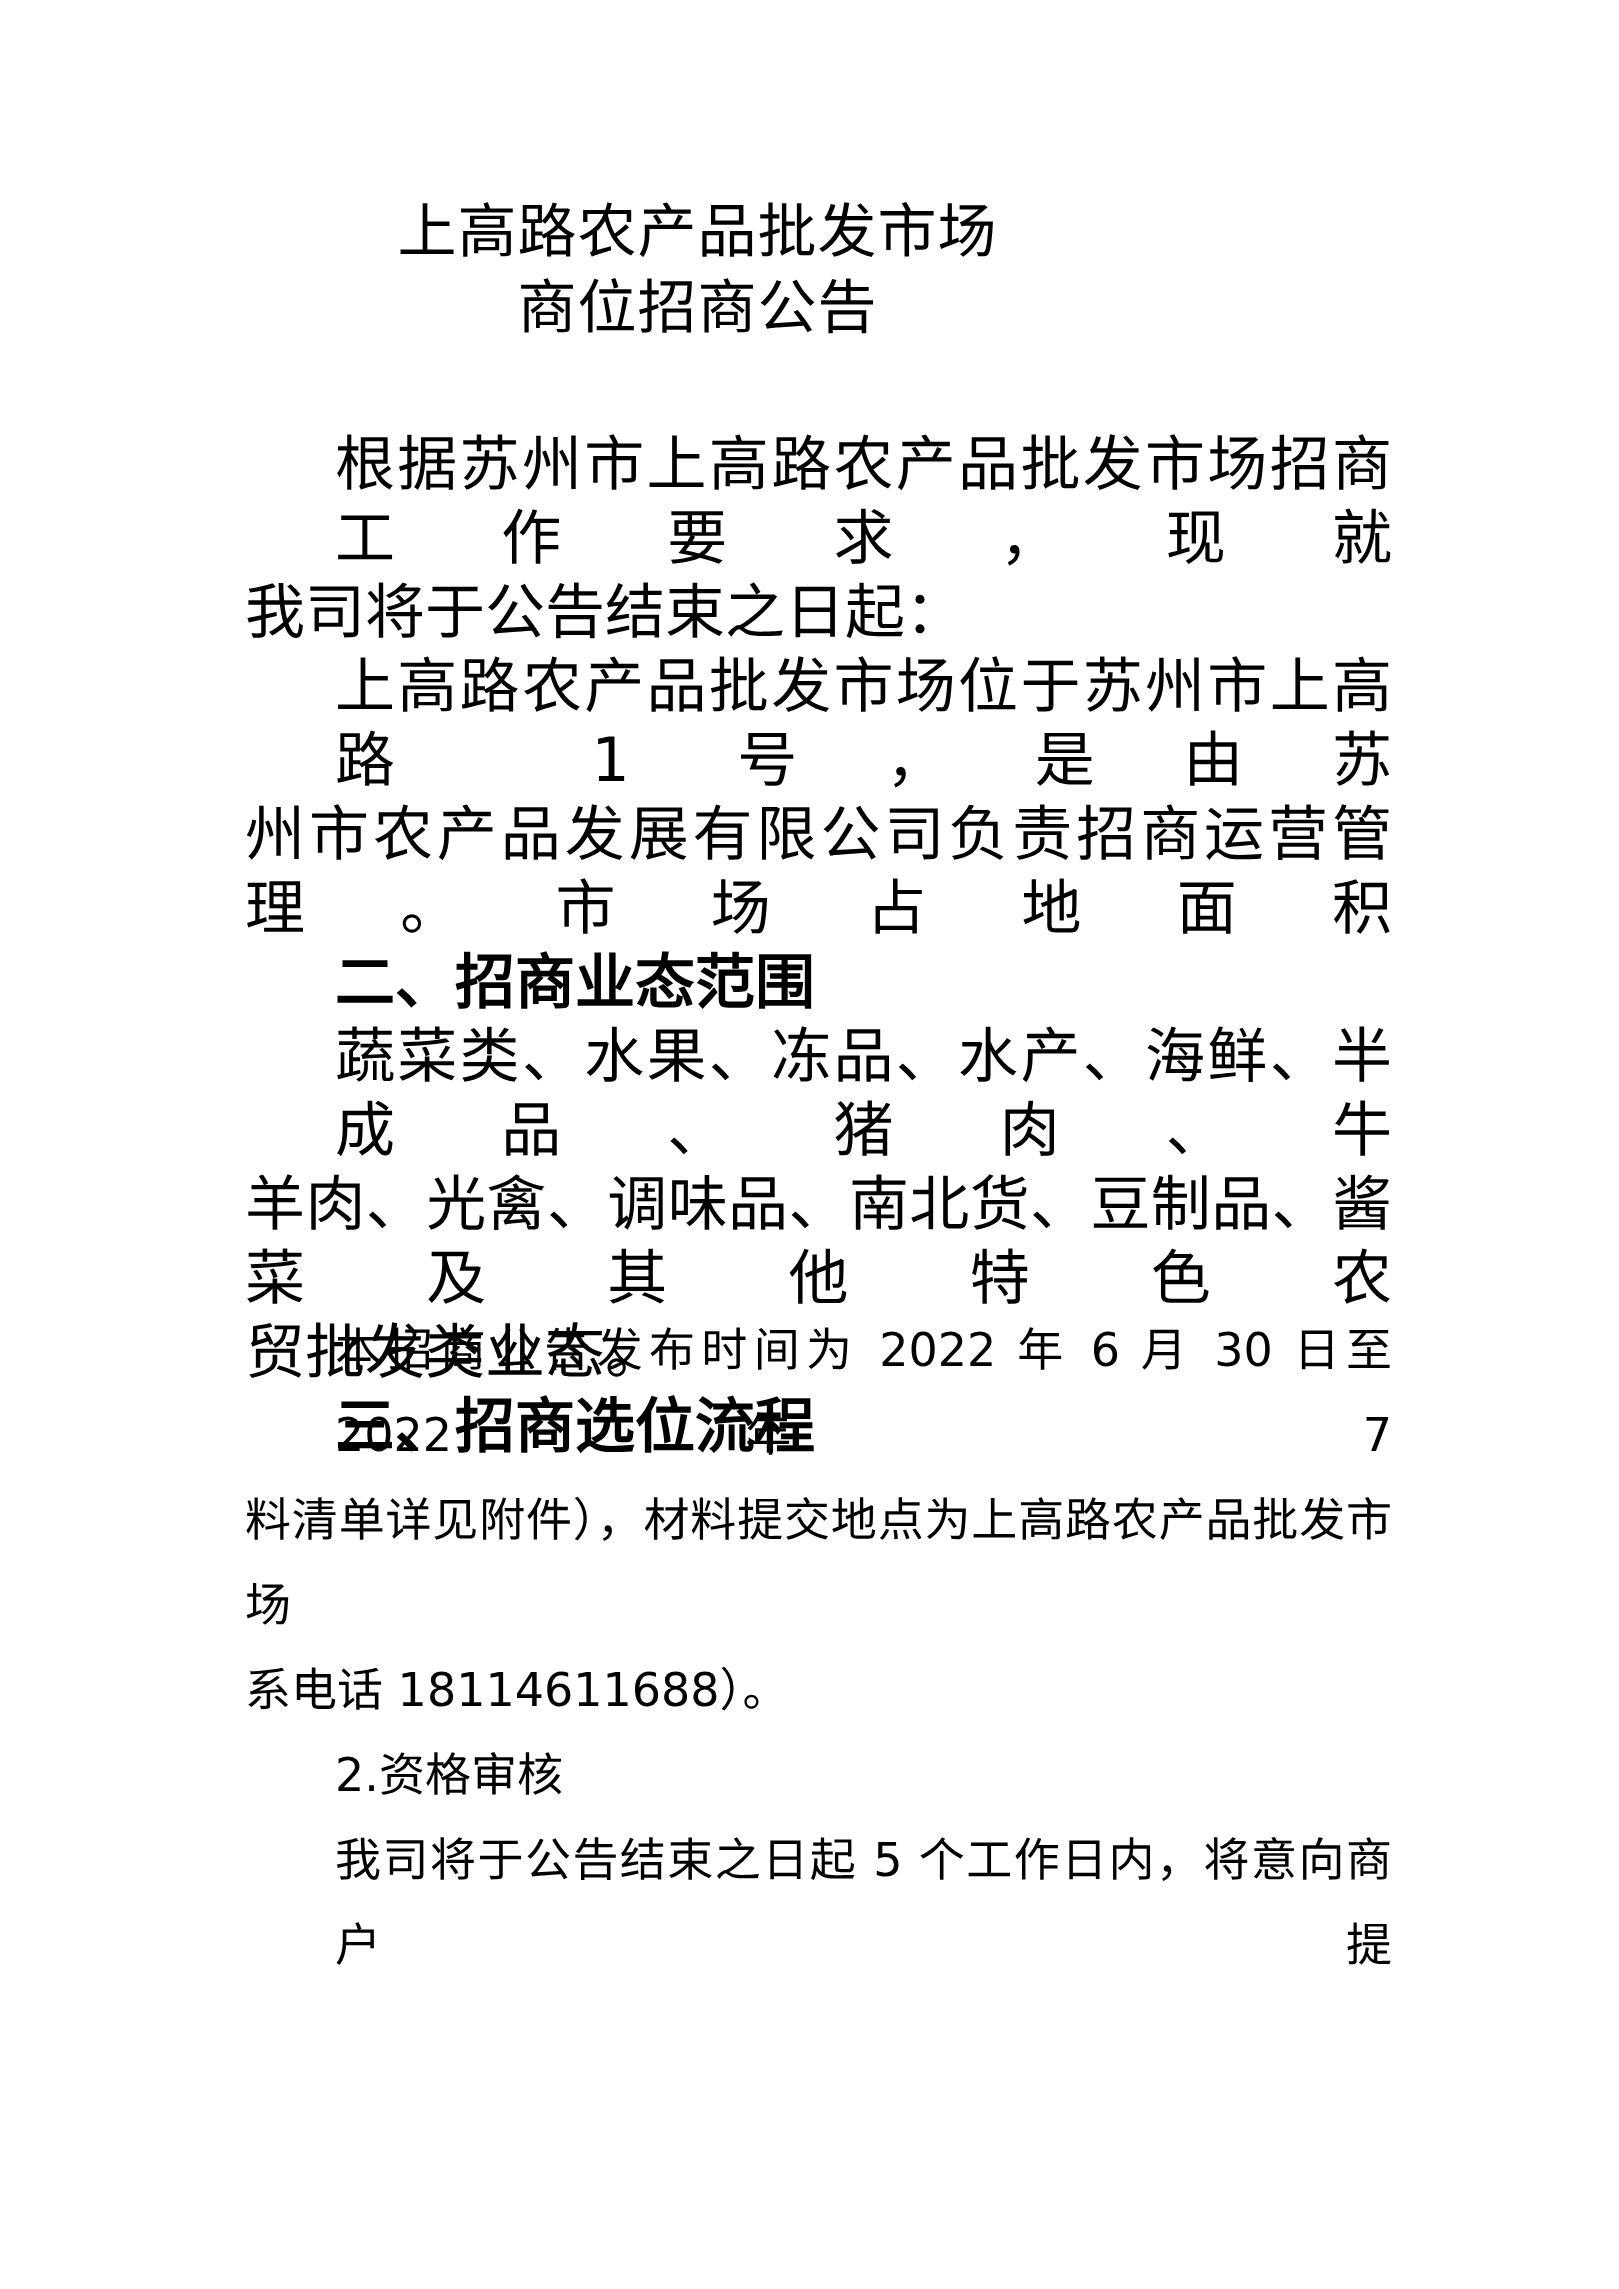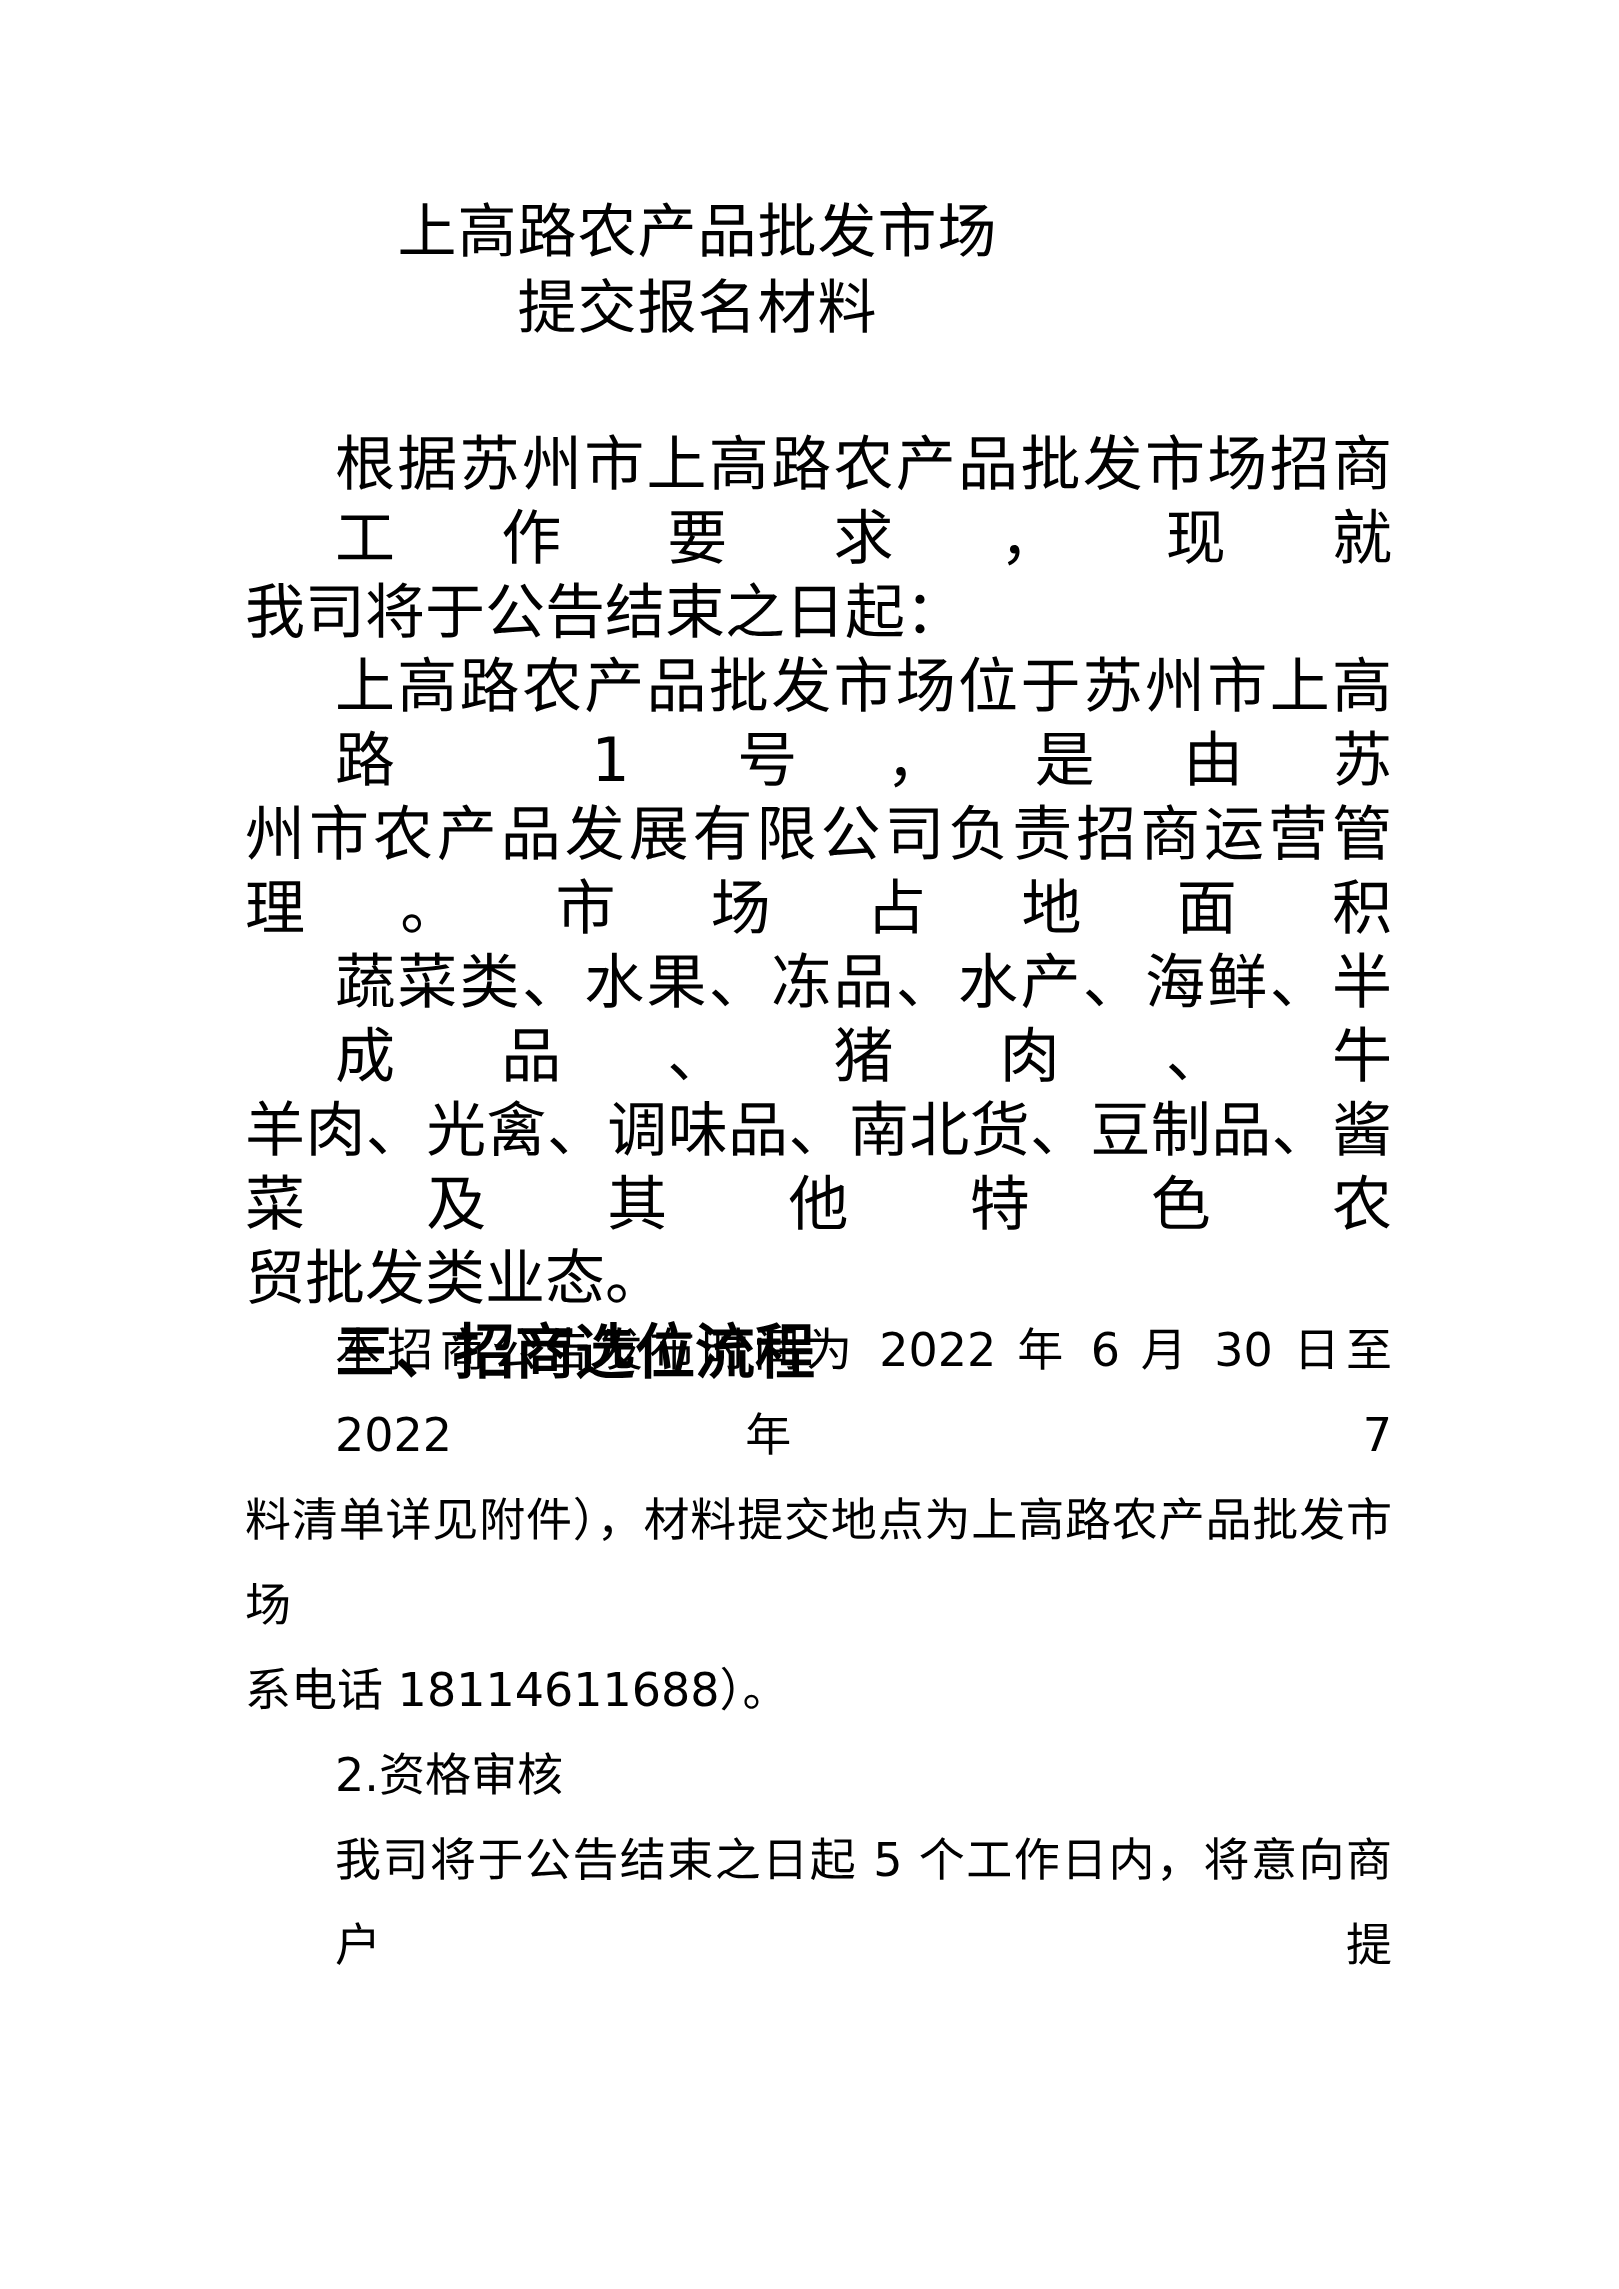--- a/index.html
+++ b/index.html
@@ -29,30 +29,31 @@
   .ind{padding-left:90px;}
   .b{font-weight:bold;}
 </style>
 </head>
 <body>
 
 <div class="page">
 
   <div class="title">
     <span class="ln">上高路农产品批发市场</span>
-    <span class="ln">提交报名材料</span>
+    <span class="ln">商位招商公告</span>
   </div>
 
   <div class="block block-a">
     <span class="ln fill ind">根据苏州市上高路农产品批发市场招商工作要求，现就</span>
     <span class="ln">我司将于公告结束之日起：</span>
 
     <span class="ln fill ind">上高路农产品批发市场位于苏州市上高路 1 号，是由苏</span>
     <span class="ln fill">州市农产品发展有限公司负责招商运营管理。市场占地面积</span>
 
+    <span class="ln ind b">二、招商业态范围</span>
     <span class="ln fill ind">蔬菜类、水果、冻品、水产、海鲜、半成品、猪肉、牛</span>
     <span class="ln fill">羊肉、光禽、调味品、南北货、豆制品、酱菜及其他特色农</span>
     <span class="ln">贸批发类业态。</span>
 
     <span class="ln ind b">三、招商选位流程</span>
   </div>
 
   <div class="block block-b">
     <span class="ln fill ind">本招商公告发布时间为 2022 年 6 月 30 日至 2022 年 7</span>
     <span class="ln fill">料清单详见附件），材料提交地点为上高路农产品批发市场</span>

